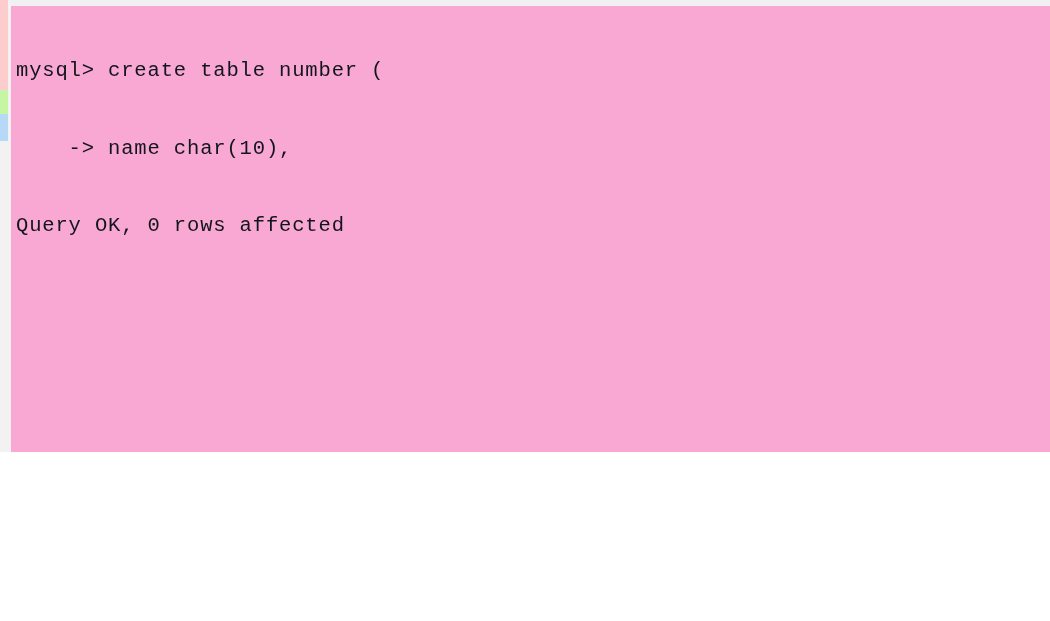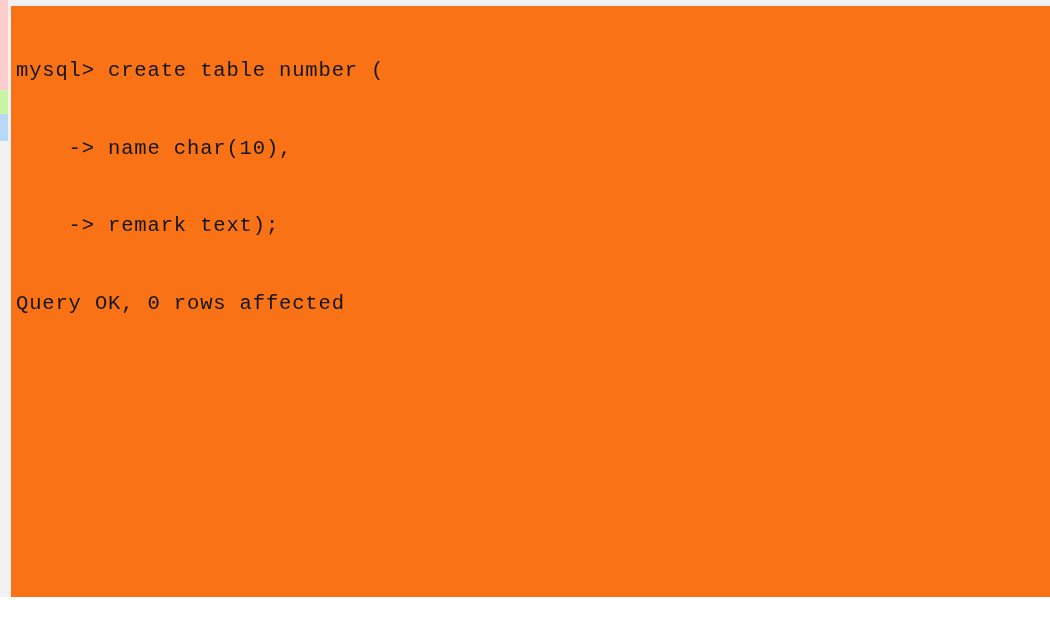--- a/index.html
+++ b/index.html
@@ -4,22 +4,22 @@
 <title>MySQL Terminal Output</title>
 <style>
   html, body {
     margin: 0;
     padding: 0;
     background: #ffffff;
   }
   #screen {
     position: relative;
     width: 1050px;
-    height: 597px;
-    background: #f97316;
+    height: 452px;
+    background: #f9a8d4;
     overflow: hidden;
     text-decoration: underline;
   }
   
   #top-bar {
     position: absolute;
     left: 0;
     top: 0;
     width: 1050px;
     height: 6px;
@@ -72,21 +72,20 @@
 
   <div id="left-gutter"></div>
 
   <div class="marker" id="marker-pink"></div>
   <div class="marker" id="marker-green"></div>
   <div class="marker" id="marker-blue"></div>
 
   <div id="console">
     <div class="line">mysql&gt; create table number (</div>
     <div class="line">    -&gt; name char(10),</div>
-    <div class="line">    -&gt; remark text);</div>
     <div class="line">Query OK, 0 rows affected</div>
     
     
     
     
     
     
     
     
     

